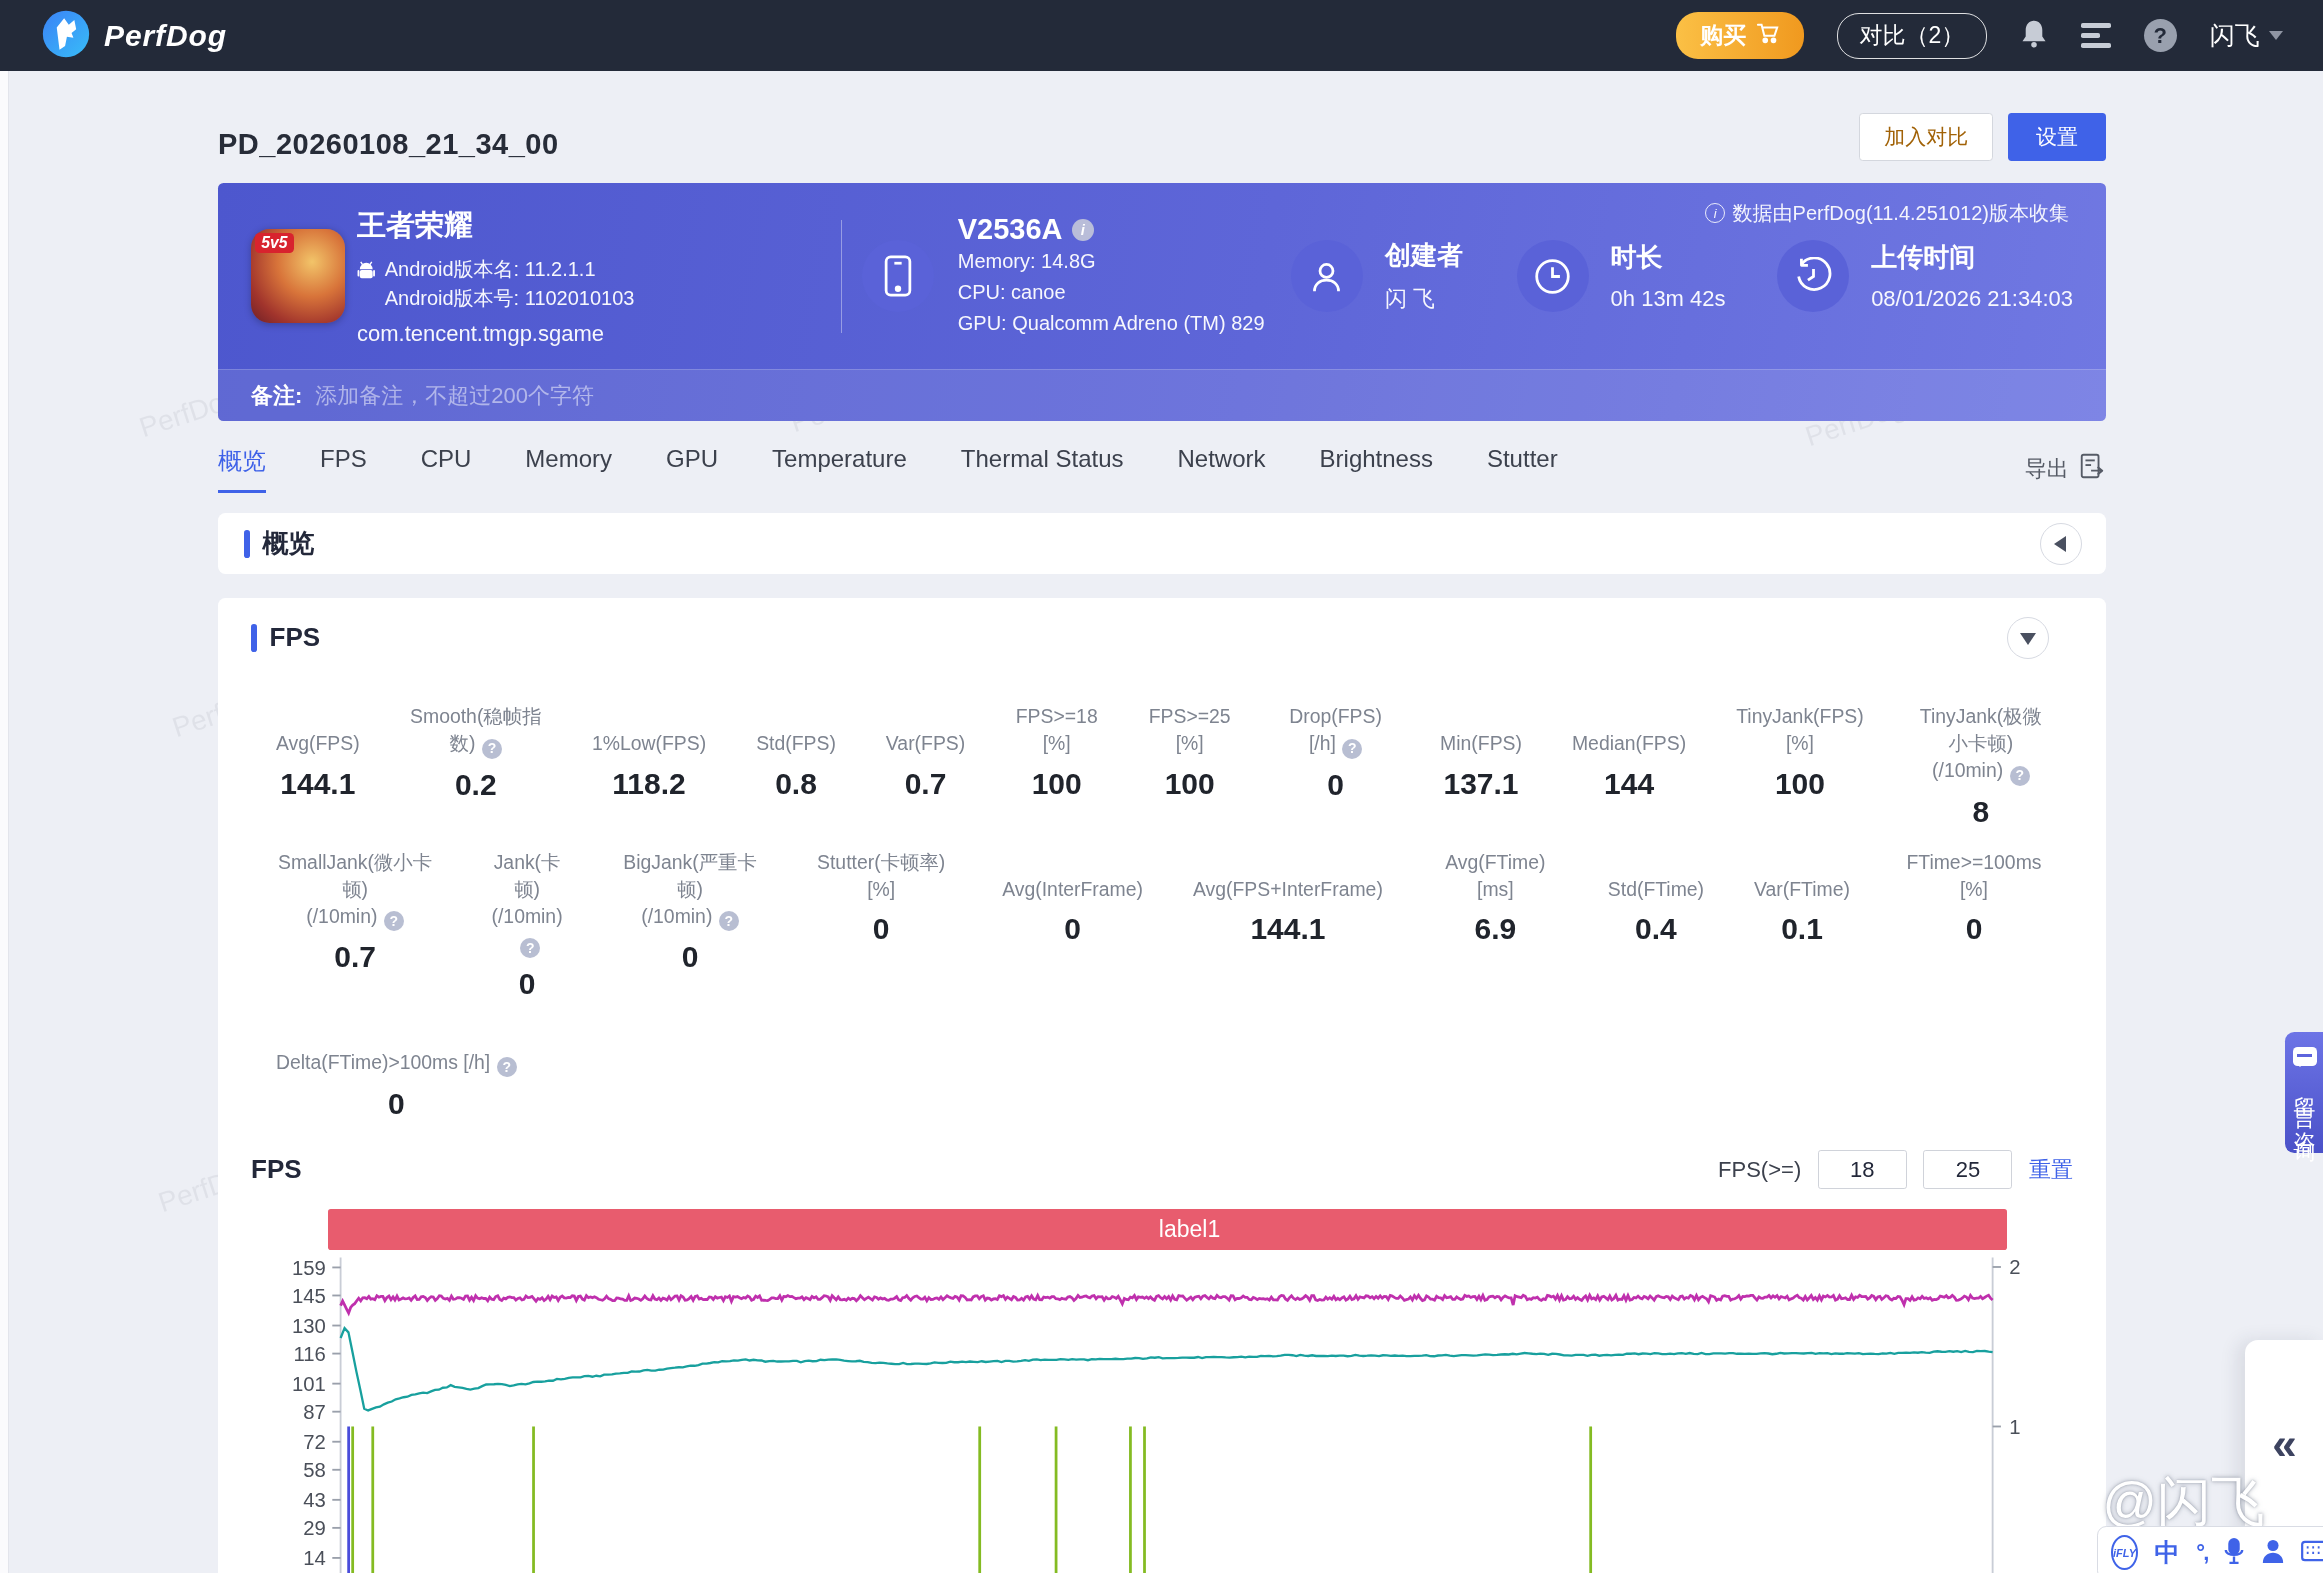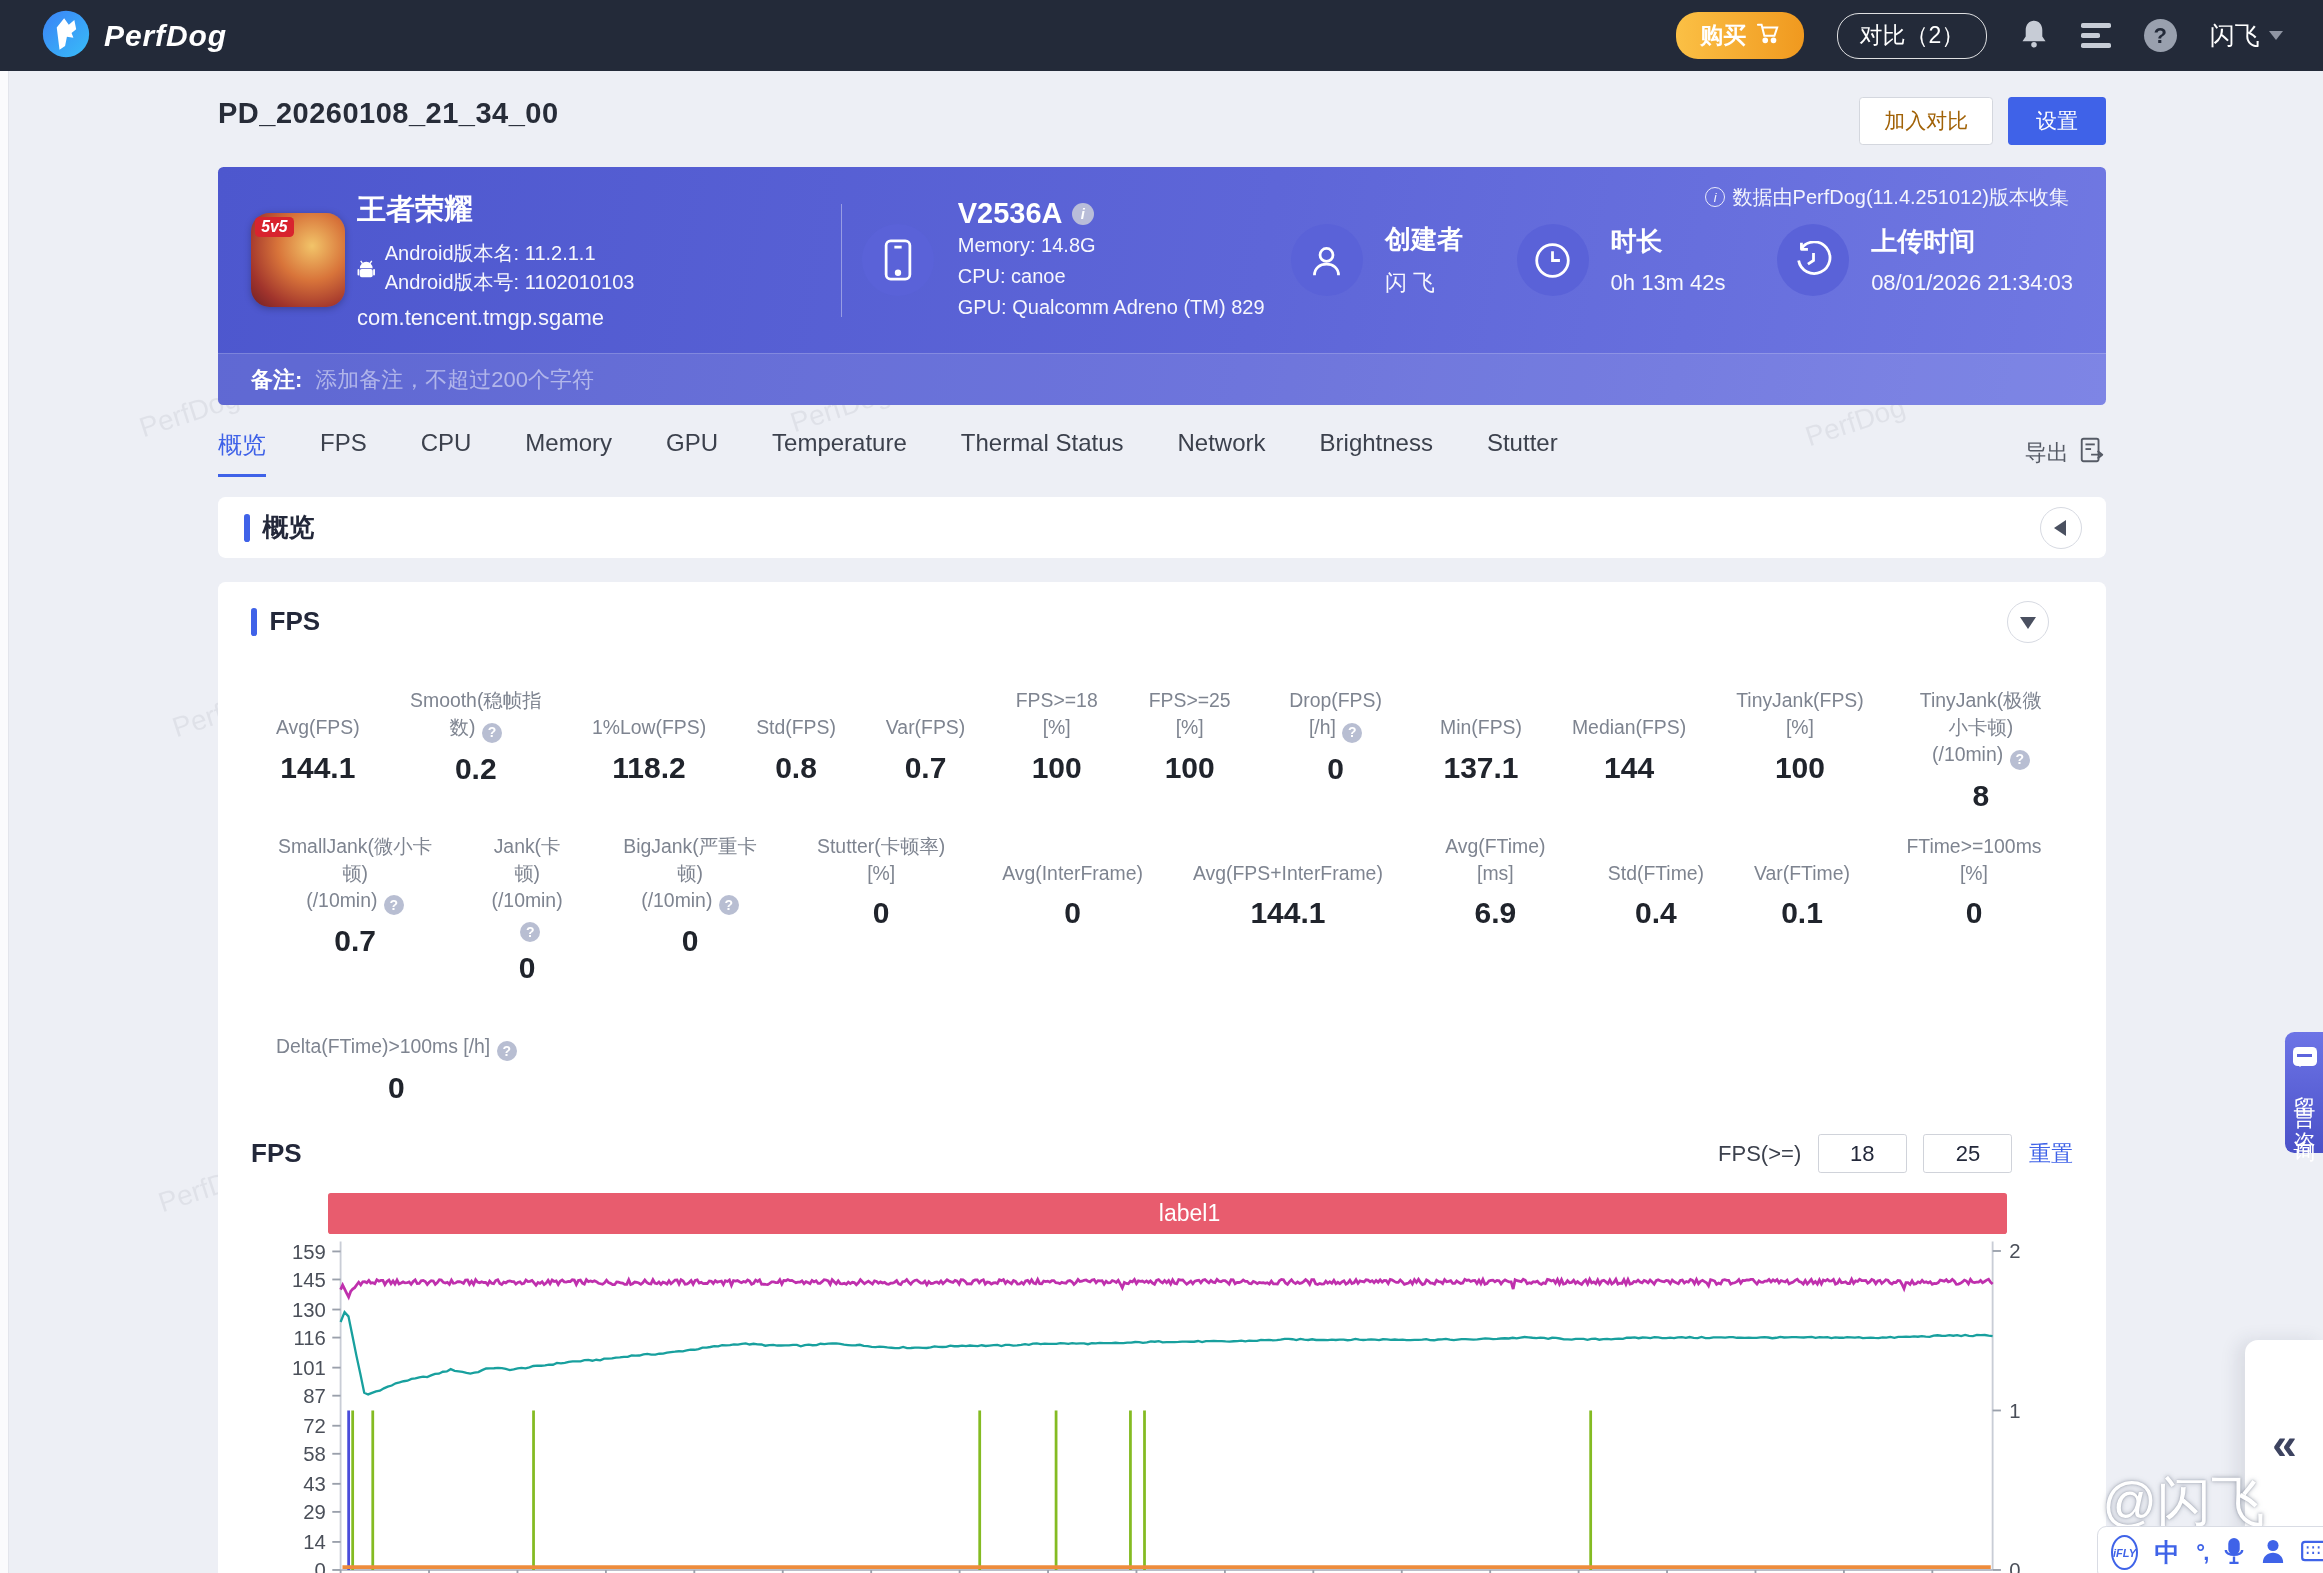--- a/index.html
+++ b/index.html
@@ -15,34 +15,34 @@
   .compare-pill { border:1.8px solid rgba(255,255,255,.85); border-radius:22px; color:#fff; font-size:23px; padding:6.5px 22px; background:transparent; cursor:pointer; }
   .menu-icon { display:flex; flex-direction:column; gap:5.5px; cursor:pointer; }
   .menu-icon i { display:block; height:4.6px; background:#c7ccd6; border-radius:1.8px; }
   .menu-icon i:nth-child(1){width:29.5px;} .menu-icon i:nth-child(2){width:18.5px;} .menu-icon i:nth-child(3){width:29.5px;}
   .help-circle { width:33px; height:33px; border-radius:50%; background:#99a0ae; color:#232a39; font-size:22px; font-weight:bold; display:flex; align-items:center; justify-content:center; cursor:pointer; }
   .user { color:#fff; font-size:25px; display:flex; align-items:center; gap:9.2px; cursor:pointer;text-align:center; }
   .caret { width:0; height:0; border-left:7.4px solid transparent; border-right:7.4px solid transparent; border-top:9.2px solid #8f95a3; }
 
   
   .container { margin:0 218px 0 218px; position:relative; z-index:5; }
-  .title-row { display:flex; align-items:flex-start; padding-top:26px; }
+  .title-row { display:flex; align-items:flex-end; padding-top:42px; }
   .report-title { font-size:29px; font-weight:bold; color:#272c38; letter-spacing:0.5px; }
   .title-actions { margin-left:auto; display:flex; gap:14.8px; }
   .btn-outline { background:#fff; border:0.9px solid #d4d7de; border-radius:3.7px; font-size:21px; color:#a16207; padding:9.2px 24px; cursor:pointer; }
   .btn-primary { background:#3f62e8; border:none; border-radius:3.7px; font-size:21px; color:#fff; padding:9.2px 28px; cursor:pointer; }
 
   
   .session-card { margin-top:22px; border-radius:5.5px; overflow:hidden; color:#fff; background:linear-gradient(100deg,#4d57ce 0%,#5e66d8 55%,#7078e2 100%); position:relative; }
   .session-main { display:flex; align-items:center; height:186px; padding:0 33px; }
   .game-block { display:flex; align-items:center; gap:12px; width:609px; }
   .game-icon { width:94px; height:94px; border-radius:18.5px; background:radial-gradient(circle at 65% 35%, #f2c469 0%, #d8743a 40%, #a1342c 75%, #6d1f26 100%); position:relative; flex:0 0 auto; box-shadow:0 1.8px 7.4px rgba(0,0,0,.25); }
   .game-badge { position:absolute; top:3.7px; left:3.7px; background:#d8232e; color:#fff; font-size:15.7px; font-weight:bold; font-style:italic; padding:0.9px 6.5px; border-radius:4.6px; }
   .game-name { font-size:29px; font-weight:bold; }
-  .game-ver { display:flex; gap:9.2px; margin-top:9.2px; align-items:center; }
+  .game-ver { display:flex; gap:9.2px; margin-top:9.2px; align-items:flex-start; }
   .game-ver-lines { font-size:20px; line-height:29.5px; color:rgba(255,255,255,.95); }
   .game-pkg { font-size:22px; margin-top:7.4px; color:rgba(255,255,255,.95); }
   .v-divider { width:0.9px; height:113px; background:rgba(255,255,255,.38); margin:0 20px 0 0; }
   .info-circle { width:72px; height:72px; border-radius:50%; background:#5a62d8; display:flex; align-items:center; justify-content:center; flex:0 0 auto; }
   .device-block { display:flex; gap:24px; align-items:center; width:443px; }
   .device-model { font-size:29px; font-weight:bold; display:flex; align-items:center; gap:9.2px; }
   .i-badge { width:22px; height:22px; border-radius:50%; background:#b9bdd9; color:#fff; font-size:14.8px; font-style:italic; font-weight:bold; display:flex; align-items:center; justify-content:center; }
   .device-lines { font-size:20px; line-height:31px; color:rgba(255,255,255,.95); white-space:nowrap; }
   .meta-block { display:flex; gap:22px; align-items:center; }
   .meta-label { font-size:26px; font-weight:bold; }

